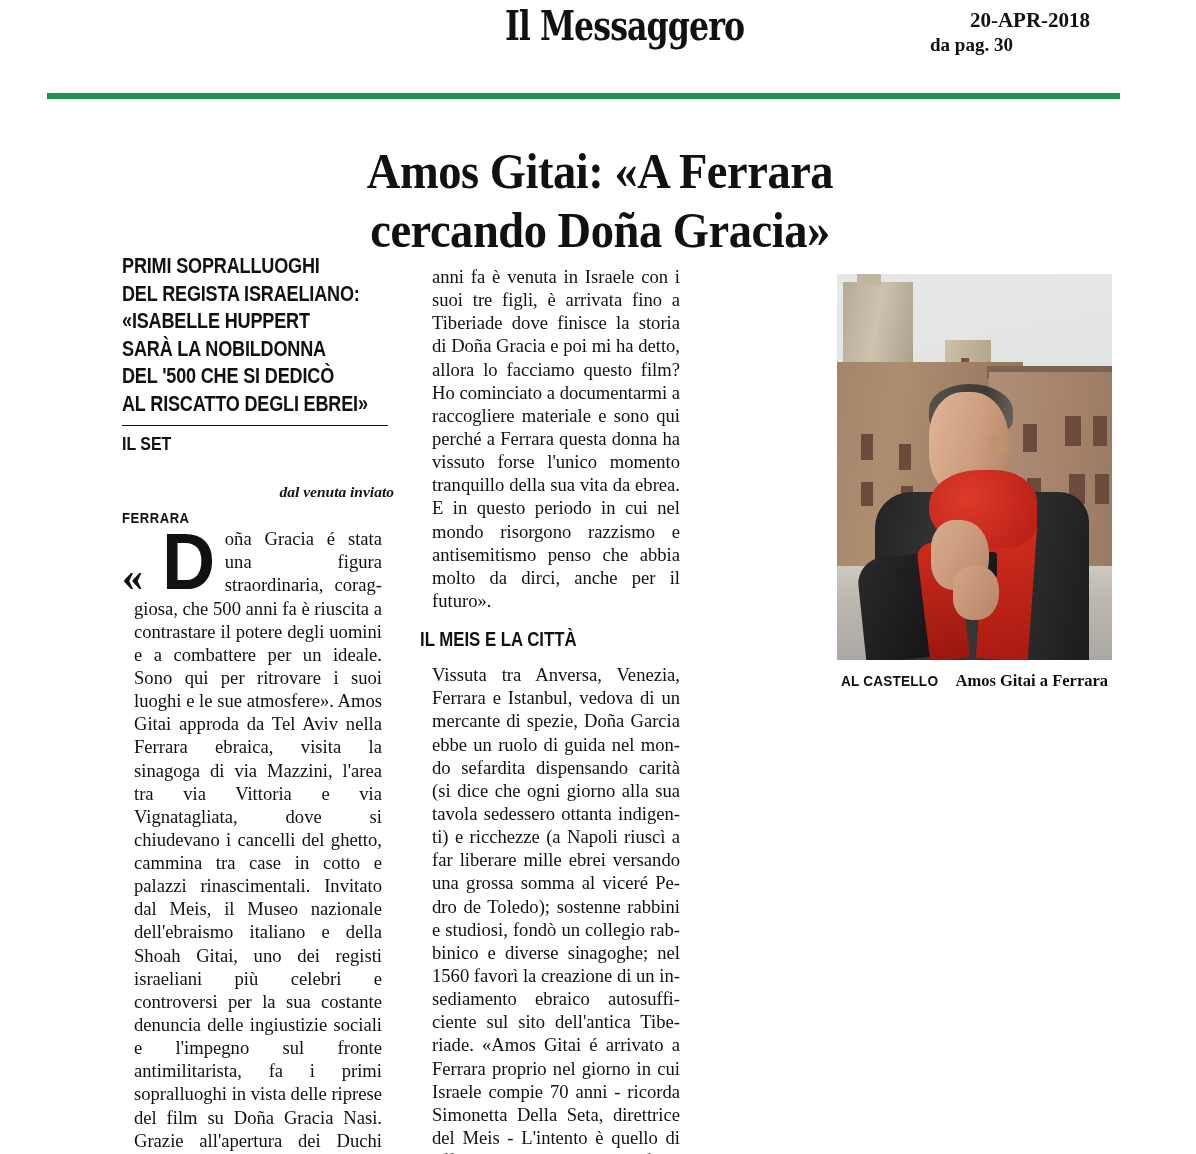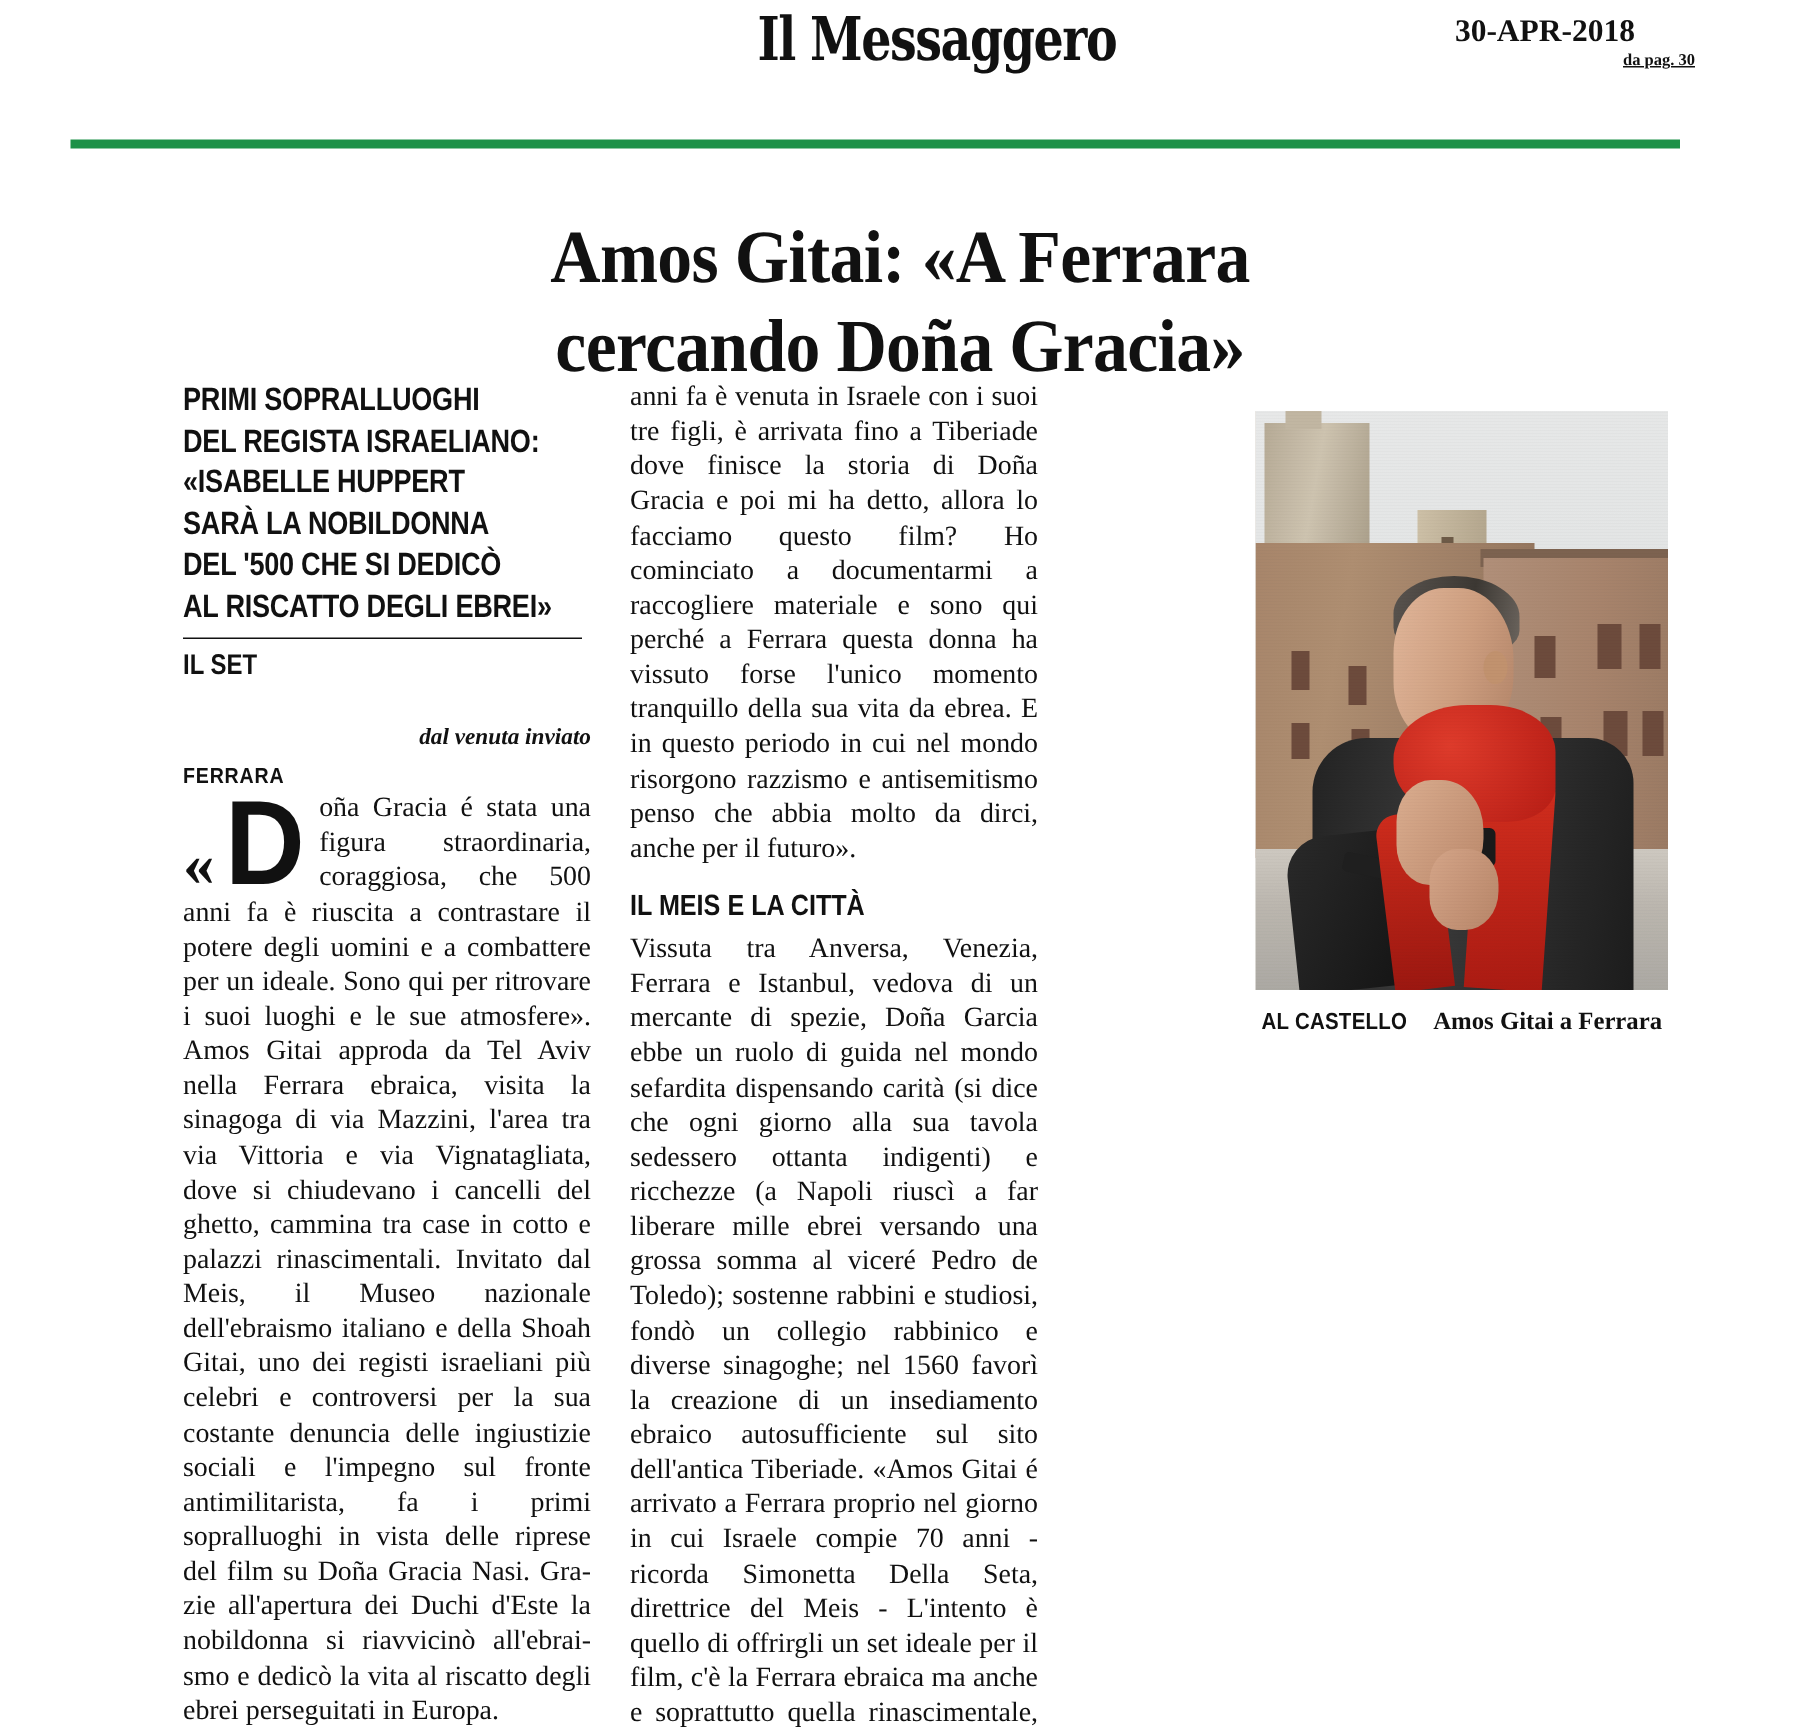--- a/index.html
+++ b/index.html
@@ -26,23 +26,23 @@
     white-space:nowrap;
   }
   #issue-date{
     position:absolute;left:930px;top:8px;width:200px;
     text-align:center;
     font-family:"Liberation Serif", serif;
     font-weight:700;font-size:21px;letter-spacing:0px;
   }
   #issue-page{
     position:absolute;left:930px;top:34px;width:200px;
-    text-align:right;
-    font-family:"Liberation Serif", serif;
-    font-weight:700;font-size:11px;text-decoration:underline;
+    text-align:left;
+    font-family:"Liberation Serif", serif;
+    font-weight:700;font-size:19px;
   }
   #director{
     position:absolute;left:360px;top:68px;width:480px;
     text-align:center;
     font-family:"Liberation Serif", serif;
     font-weight:700;font-size:16px;
   }
   #green-rule{
     position:absolute;left:47px;top:93px;width:1073px;height:6px;
     background:#1d9148;
@@ -107,21 +107,21 @@
   }
 
   
   .bodytext{
     font-family:"Liberation Serif", serif;
     font-size:18.6px;
     line-height:1.245;
     text-align:justify;
     text-justify:inter-word;
     hyphens:manual;
-    margin:0;
+    margin:12px;
   }
   #col-left .bodytext{margin-top:1px;}
   #dropcap{
     float:left;
     font-family:"Liberation Sans", sans-serif;
     font-weight:700;
     font-size:80px;
     line-height:0.82;
     margin:2px 5px 0 28px;
     transform:scaleX(0.92);
@@ -282,21 +282,21 @@
   #caption .cap-text{
     font-family:"Liberation Serif", serif;
     font-weight:700;
   }
 </style>
 </head>
 <body>
 
 <div id="masthead">
   <div id="paper-name">Il Messaggero</div>
-  <div id="issue-date">30-APR-2018</div>
+  <div id="issue-date">20-APR-2018</div>
   <div id="issue-page">da pag.  30</div>
 </div>
 <div id="green-rule"></div>
 
 <h1 id="headline">
   <span class="hl-line">Amos Gitai: «A Ferrara</span>
   <span class="hl-line">cercando Doña Gracia»</span>
 </h1>
 
 <div class="column" id="col-left">

